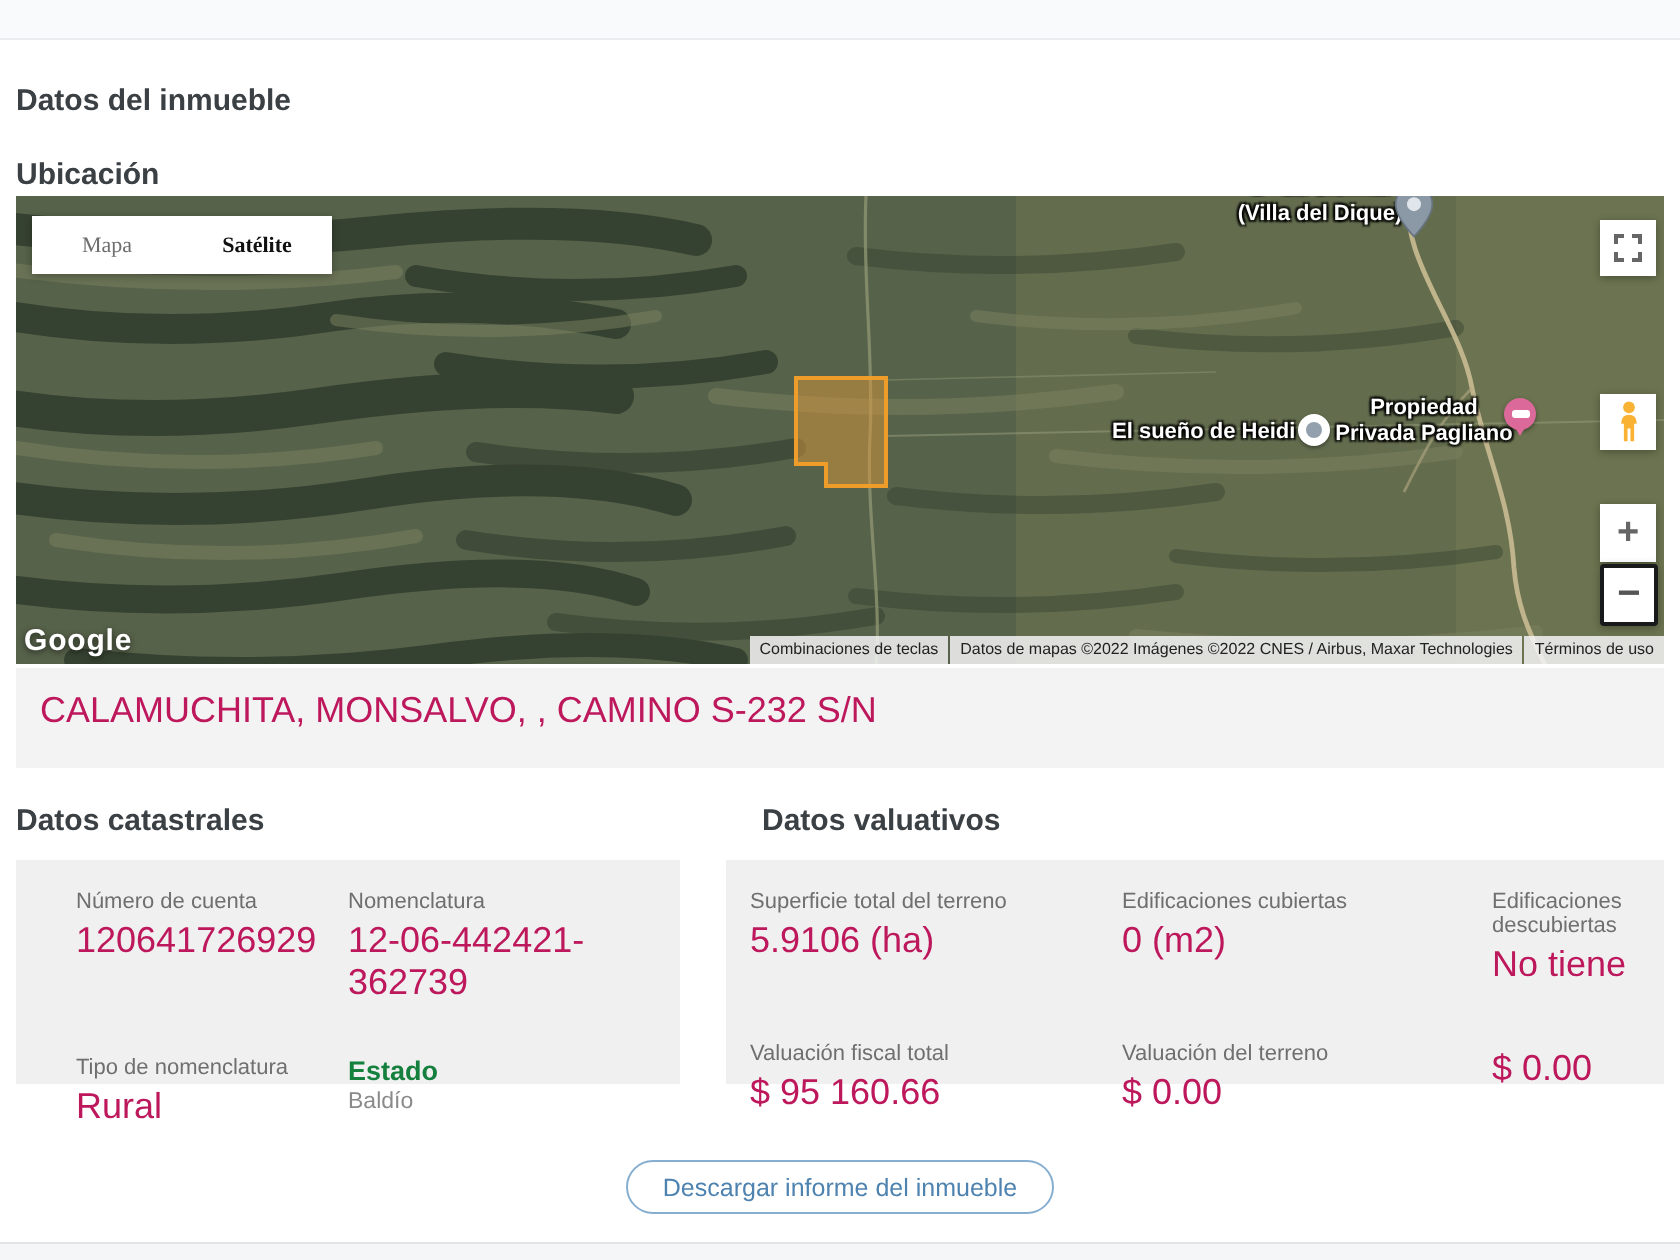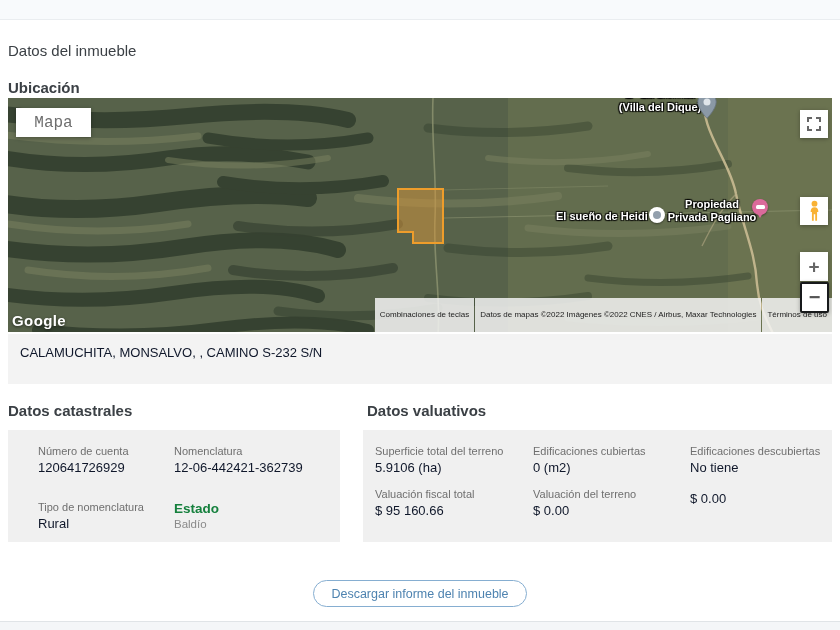--- a/index.html
+++ b/index.html
@@ -1,62 +1,62 @@
 <!DOCTYPE html>
 <html><head>
 <meta charset="utf-8">
 <style>
   html,body{margin:0;padding:0;}
   body{
     width:840px;height:630px;position:relative;background:#fff;
     font-family:"Liberation Sans",sans-serif;color:#3c4043;overflow:hidden;
   }
   .top-strip{position:absolute;left:0;top:0;width:840px;height:19px;background:#f8fafc;border-bottom:1px solid #eaedf0;}
-  .h-main{position:absolute;left:8px;top:42px;font-size:15px;font-weight:normal;color:#3b4045;}
+  .h-main{position:absolute;left:8px;top:42px;font-size:15px;font-weight:bold;color:#3b4045;}
   .h-sec{position:absolute;font-size:15px;font-weight:bold;color:#3b4045;}
   .h-ubi{left:8px;top:79px;}
   .h-cat{left:8px;top:402px;}
-  .h-val{left:367px;top:402px;}
+  .h-val{left:381px;top:402px;}
 
   
   .map{position:absolute;left:8px;top:98px;width:824px;height:234px;overflow:hidden;background:#57624a;}
   .map svg.layer{position:absolute;left:0;top:0;}
   .maptype{position:absolute;left:8px;top:10px;display:flex;background:#fff;box-shadow:0 1px 4px rgba(0,0,0,.3);height:29px;z-index:5;}
-  .maptype .mt-btn{width:75px;height:29px;border:none;background:#fff;font-family:Liberation Mono, monospace;font-size:16px;cursor:pointer;padding:0;}
+  .maptype .mt-btn{width:75px;height:29px;border:none;background:#fff;font-family:Liberation Serif, serif;font-size:11px;cursor:pointer;padding:0;}
   .mt-map{color:#6e6e6e;}
   .mt-sat{color:#111;font-weight:bold;border-left:1px solid #ececec;}
   .ctrl{position:absolute;width:28px;height:28px;background:#fff;box-shadow:0 1px 4px rgba(0,0,0,.3);display:flex;align-items:center;justify-content:center;z-index:5;cursor:pointer;border:none;padding:0;}
   .fullscreen{right:4px;top:12px;}
   .pegman{right:4px;top:99px;}
   .zoomin{right:4px;top:154px;height:29px;font-size:19px;color:#666;font-weight:bold;}
   .zoomout{right:3px;top:184px;width:29px;height:31px;border:2px solid #17191b;border-radius:2px;box-sizing:border-box;font-size:20px;color:#555;font-weight:bold;}
   .glogo{position:absolute;left:4px;bottom:3px;z-index:4;color:#fff;font-size:15px;font-weight:bold;letter-spacing:.4px;text-shadow:0 1px 3px rgba(0,0,0,.6);}
   .attrib{position:absolute;right:0;bottom:0;display:flex;z-index:4;font-size:8px;color:#222;line-height:12px;}
-  .attrib span{background:rgba(245,245,245,.85);padding:11px 5px;white-space:nowrap;margin-left:1px;}
+  .attrib span{background:rgba(245,245,245,.85);padding:1px 5px;white-space:nowrap;margin-left:1px;}
   .maplabel{position:absolute;z-index:3;color:#fff;font-size:11px;font-weight:bold;white-space:nowrap;
     text-shadow:-1px -1px 1px rgba(0,0,0,.85),1px -1px 1px rgba(0,0,0,.85),-1px 1px 1px rgba(0,0,0,.85),1px 1px 1px rgba(0,0,0,.85);}
   .lbl-area{left:572px;top:-10px;width:160px;text-align:center;line-height:13px;}
   .lbl-heidi{left:548px;top:112px;}
   .lbl-pagliano{left:652px;top:100px;width:104px;text-align:center;line-height:13px;}
   .pin-dique{position:absolute;left:688px;top:-6px;z-index:3;}
   .poi-circle{position:absolute;left:641px;top:109px;width:16px;height:16px;background:#fff;border-radius:50%;z-index:3;box-shadow:0 1px 2px rgba(0,0,0,.4);}
   .poi-circle i{position:absolute;left:4px;top:4px;width:8px;height:8px;background:#93a0ad;border-radius:50%;}
   .marker-pink{position:absolute;left:744px;top:101px;width:16px;height:16px;background:#db6a9b;border-radius:50%;z-index:3;box-shadow:0 1px 2px rgba(0,0,0,.4);}
   .marker-pink::after{content:"";position:absolute;left:5px;top:14px;border-left:3px solid transparent;border-right:3px solid transparent;border-top:5px solid #db6a9b;}
   .marker-pink i{position:absolute;left:3.5px;top:6px;width:9px;height:4px;background:#fff;border-radius:1.5px;}
 
   
   .address{position:absolute;left:8px;top:334px;width:824px;height:50px;background:#f3f3f3;box-sizing:border-box;padding:8px 0 0 12px;}
   .f-label{font-size:11px;color:#6f6f6f;}
-  .f-value{font-size:13px;color:#0f172a;margin-top:3px;}
+  .f-value{font-size:18px;color:#be185d;margin-top:3px;}
 
   
   .card{position:absolute;top:430px;height:112px;background:#f0f0f0;box-sizing:border-box;display:grid;align-content:start;}
   .card-cat{left:8px;width:332px;grid-template-columns:136px 1fr;padding:15px 8px 0 30px;row-gap:26px;}
-  .card-val{left:363px;width:469px;grid-template-columns:158px 157px 1fr;padding:15px 8px 0 12px;row-gap:13px;}
+  .card-val{left:363px;width:469px;grid-template-columns:158px 157px 1fr;padding:15px 8px 0 12px;row-gap:13px;gap:28px;}
   .field .f-value{margin-top:3px;}
   .field-swap .f-label{font-size:13.5px;color:#15803d;font-weight:bold;}
   .field-swap .f-value{font-size:11.5px;color:#8a8a8a;margin-top:2px;}
   .card-val .f-label{max-width:150px;}
 
   
   .btn-row{position:absolute;left:0;top:580px;width:840px;display:flex;justify-content:center;}
   .dl-btn{background:#fff;border:1px solid #86aed1;color:#4e83b0;border-radius:14px;height:27px;padding:0 17px;
     font-family:"Liberation Sans",sans-serif;font-size:12.5px;cursor:pointer;}
   .footer{position:absolute;left:0;top:621px;width:840px;height:9px;background:#f4f6f8;border-top:1px solid #e0e4e7;}
@@ -133,20 +133,21 @@
   <div class="maplabel lbl-pagliano">
     <div>Propiedad</div>
     <div>Privada Pagliano</div>
   </div>
   <span class="marker-pink">
       <i></i>
     </span>
 
   <div class="maptype">
     <button class="mt-btn mt-map">Mapa</button>
+    <button class="mt-btn mt-sat">Satélite</button>
   </div>
 
   <button class="ctrl fullscreen">
     <svg width="14" height="14" viewBox="0 0 14 14">
       <path d="M1,5 V1 H5 M9,1 H13 V5 M13,9 V13 H9 M5,13 H1 V9" stroke="#666" stroke-width="2" fill="none"></path>
     </svg>
   </button>
 
   <button class="ctrl pegman">
     <svg width="15" height="22" viewBox="0 0 16 24">

